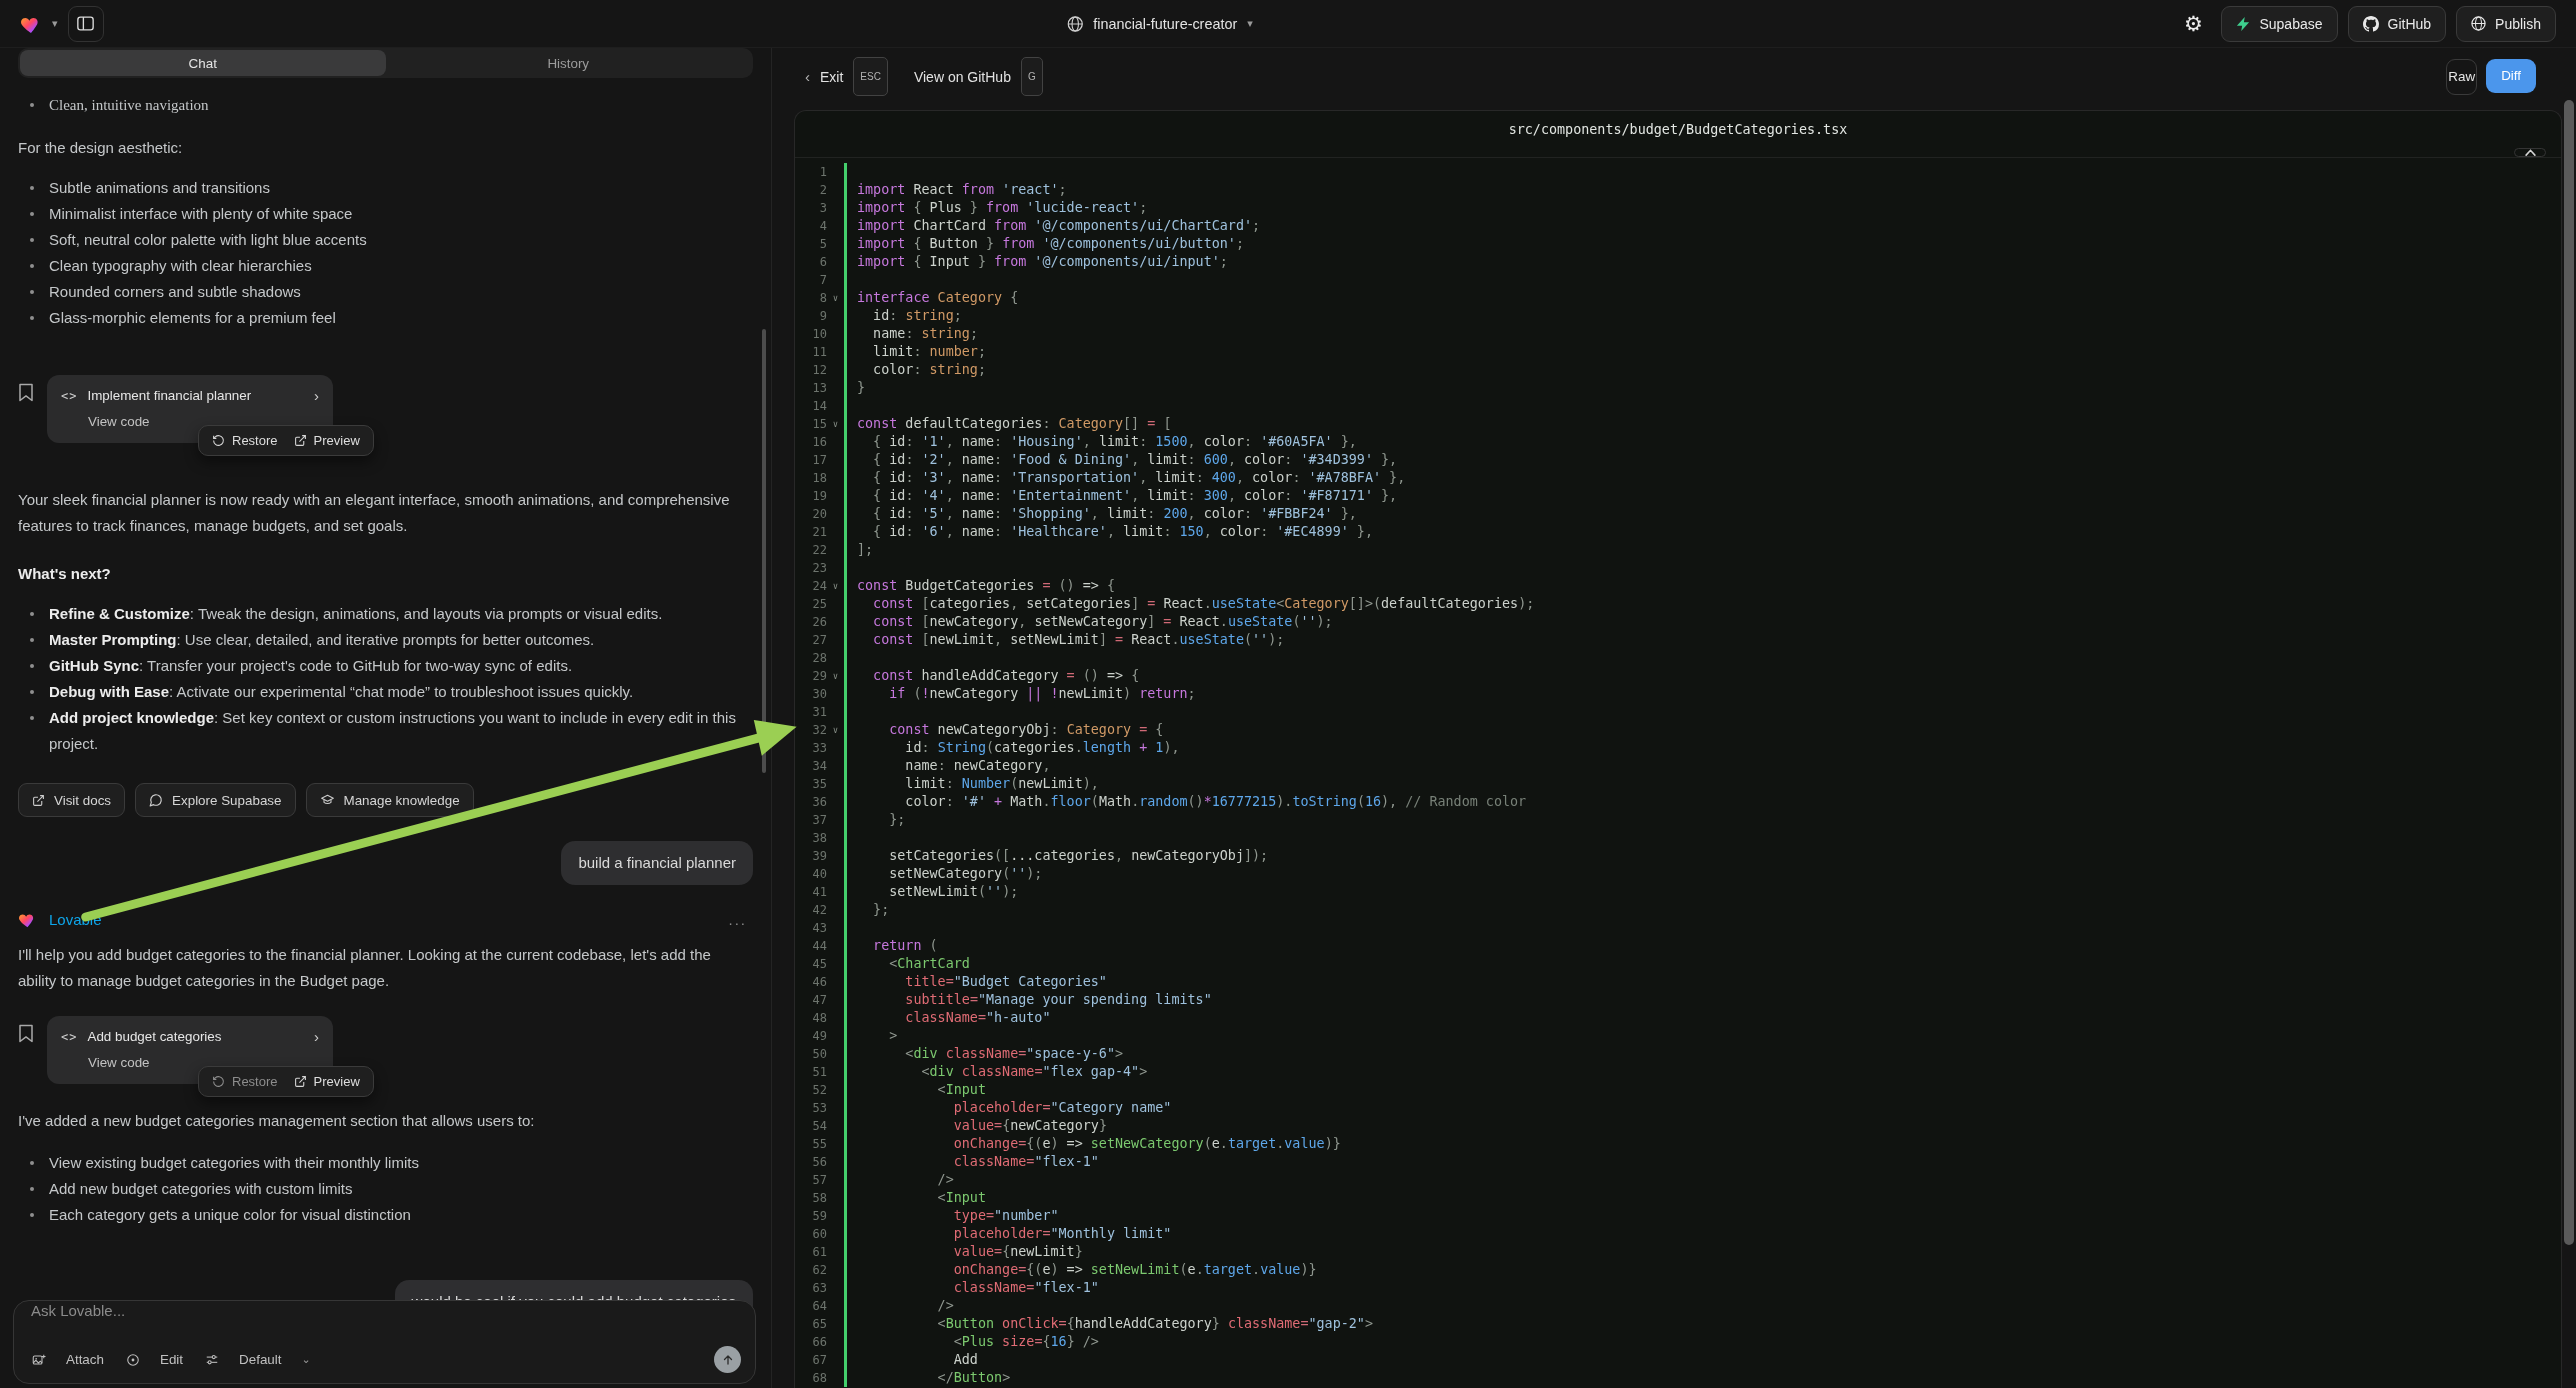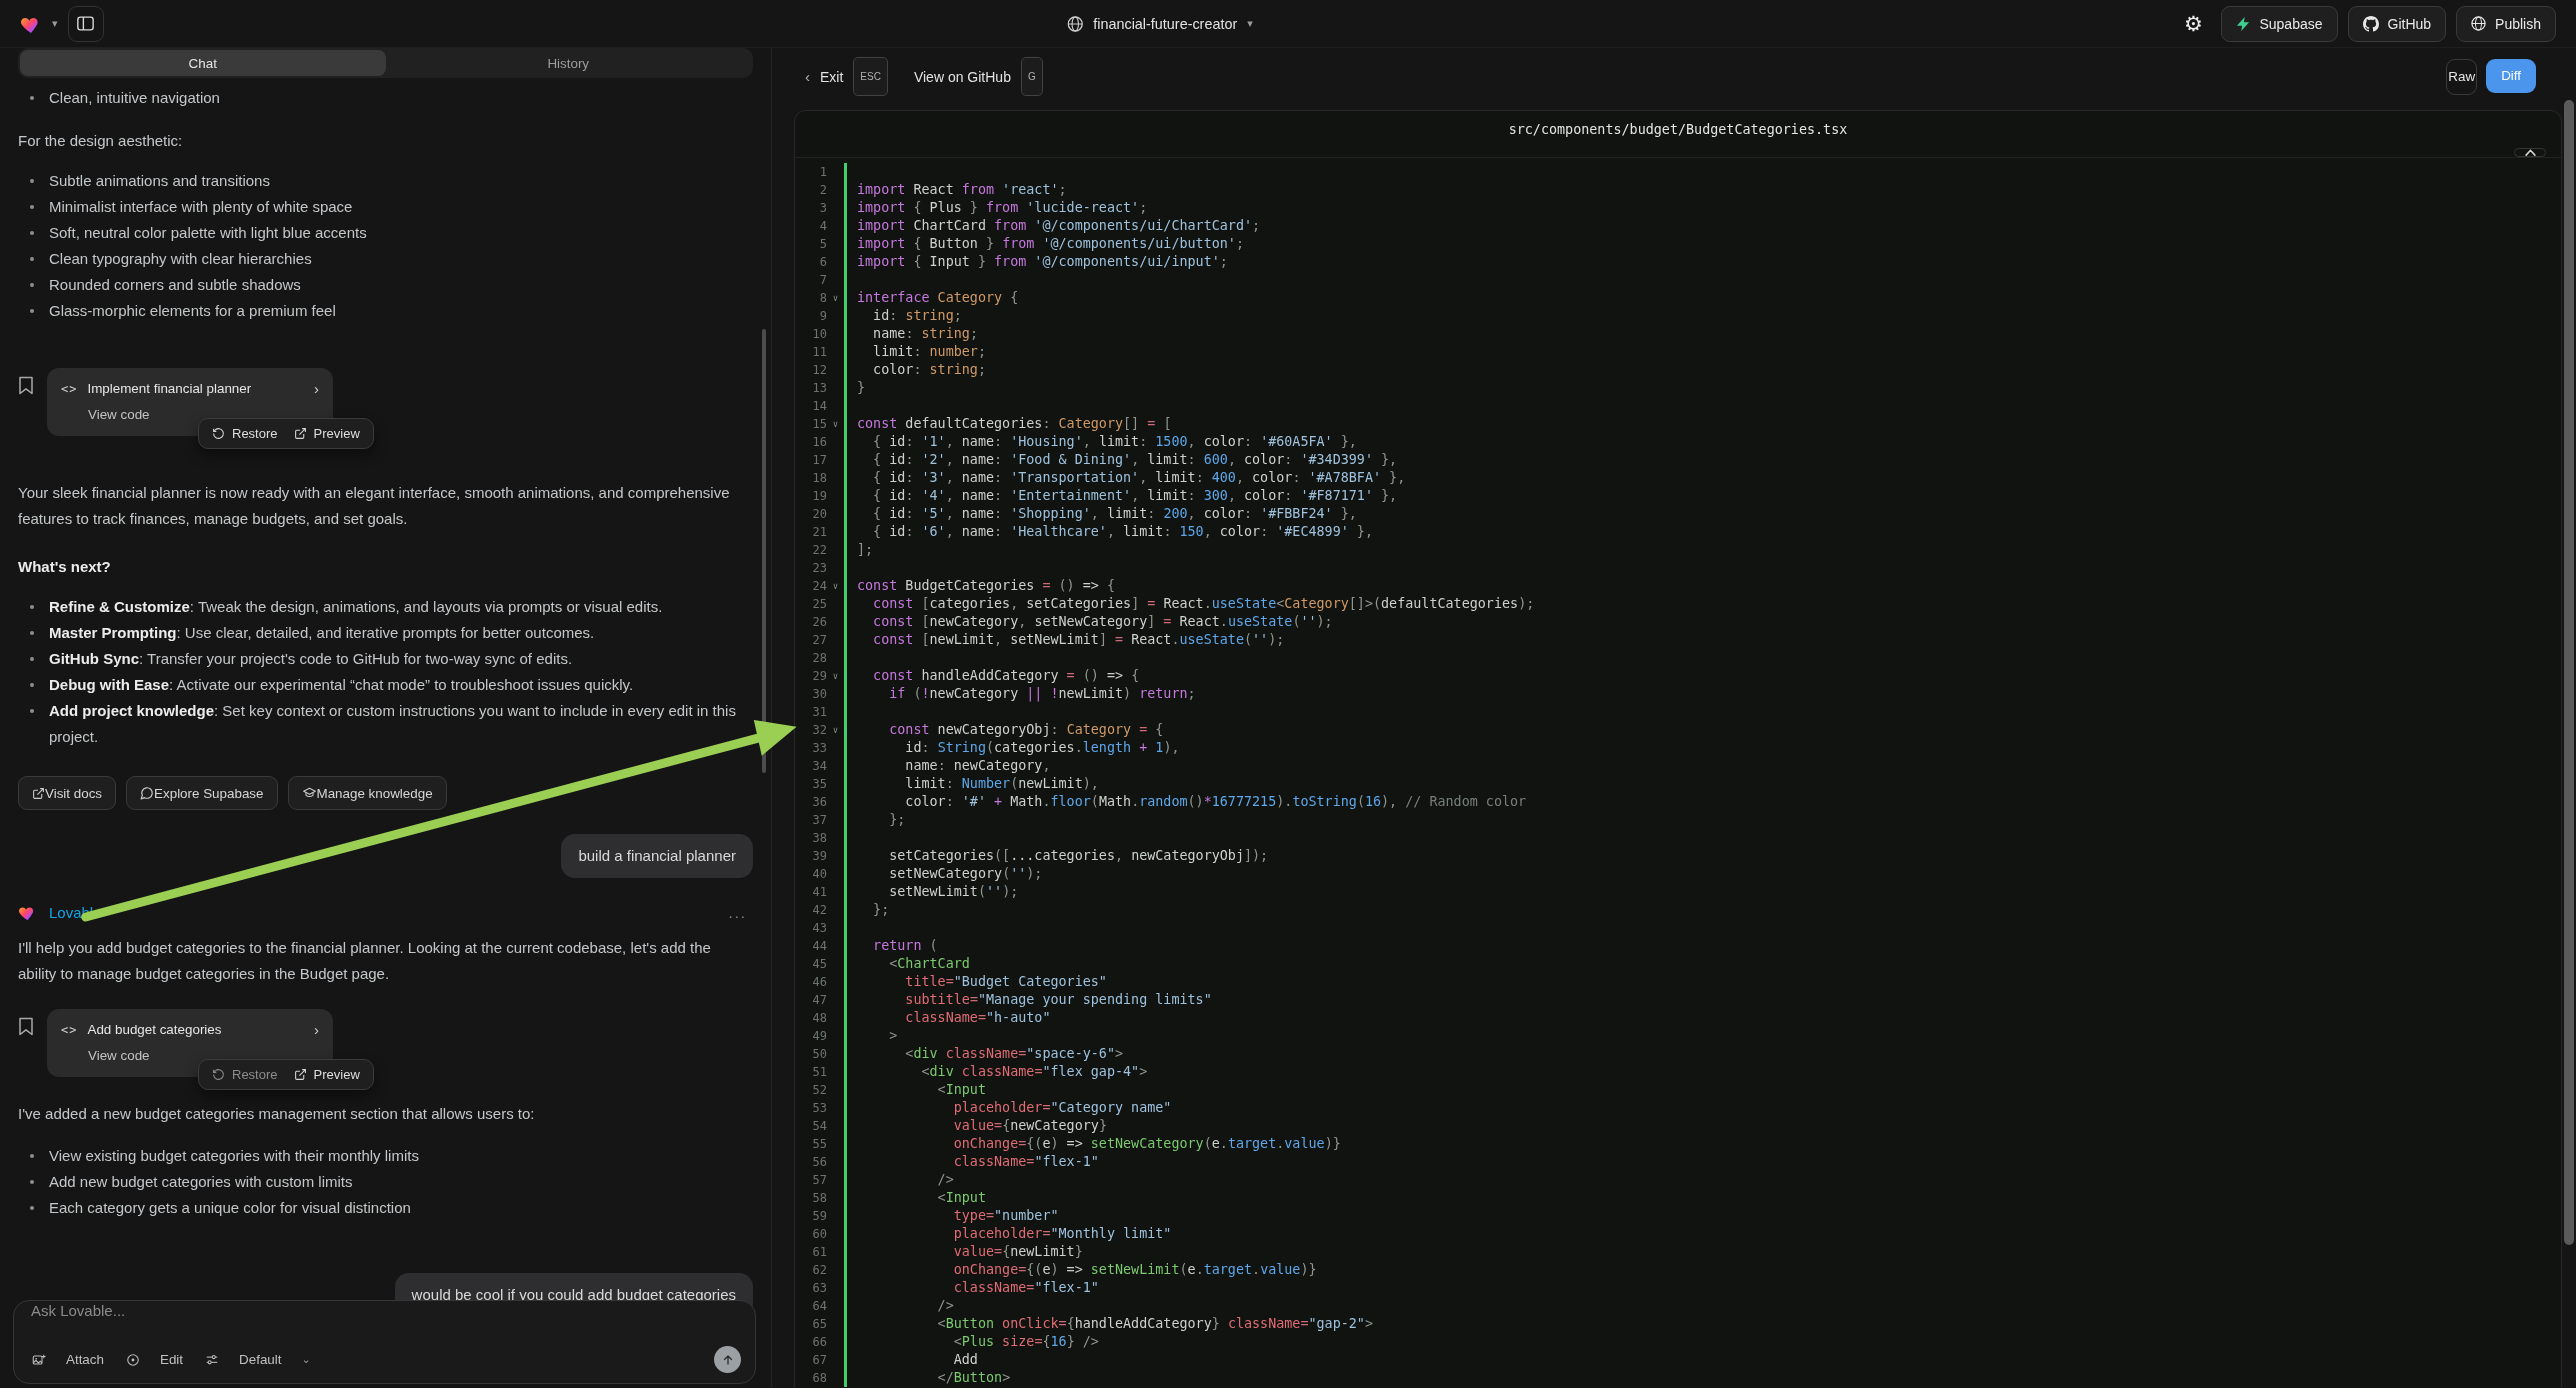--- a/index.html
+++ b/index.html
@@ -42,21 +42,21 @@
   .codeglyph{font-family:"DejaVu Sans Mono",monospace;font-size:12px;color:#cfcfcf;letter-spacing:1px;}
   .vchev{margin-left:auto;color:#cfcfcf;font-size:15px;}
   .vrow2{margin:10px 0 2px 27px;font-size:13.4px;color:#c2c2c2;}
   .vpill{position:absolute;left:180px;top:50px;display:flex;align-items:center;gap:16px;background:#1f1f1f;
          border:1px solid #3b3b3b;border-radius:10px;padding:7px 13px;font-size:13px;color:#dedede;
          box-shadow:0 6px 14px rgba(0,0,0,.45);z-index:3;}
   .vpill .pitem{display:flex;align-items:center;gap:7px;}
   .vpill .dim{color:#8d8d8d;}
 
   .actions{display:flex;gap:10px;}
-  .abtn{display:inline-flex;align-items:center;background:#1f1f1f;border:1px solid #3a3a3a;
+  .abtn{display:inline-flex;align-items:center;gap:9px;background:#1f1f1f;border:1px solid #3a3a3a;
         border-radius:9px;height:32px;padding:0 13px;color:#d6d6d6;font-size:13.4px;}
 
   .bubble{margin-left:auto;width:fit-content;max-width:428px;background:#2e2e30;border-radius:14px;
           padding:11px 17px;color:#d9d9d9;font-size:15px;line-height:22px;}
 
   .lrow{display:flex;align-items:center;gap:12px;}
   .lname{font-size:15px;color:#0ea5e9;}
   .ldots{margin-left:auto;color:#8a8a8a;font-size:15px;letter-spacing:2px;margin-right:6px;}
 
   .inputbox{position:absolute;left:13px;right:15px;bottom:4px;height:84px;background:#1a1a1a;
@@ -172,21 +172,21 @@
       </span>
     </div>
   </div>
 
   <div class="chat">
     <div class="tabbar">
       <div class="tabseg active">Chat</div>
       <div class="tabseg">History</div>
     </div>
 
-    <ul class="blts" style="margin-top:7px;">
+    <ul class="blts" style="margin-top:14px;font-family:Liberation Serif, serif;">
         <li>Clean, intuitive navigation</li>
       </ul>
 
     <div class="msg" style="margin-top:17px;">For the design aesthetic:</div>
 
     <ul class="blts" style="margin-top:14px;">
         <li>Subtle animations and transitions</li>
         <li>Minimalist interface with plenty of white space</li>
         <li>Soft, neutral color palette with light blue accents</li>
         <li>Clean typography with clear hierarchies</li>

